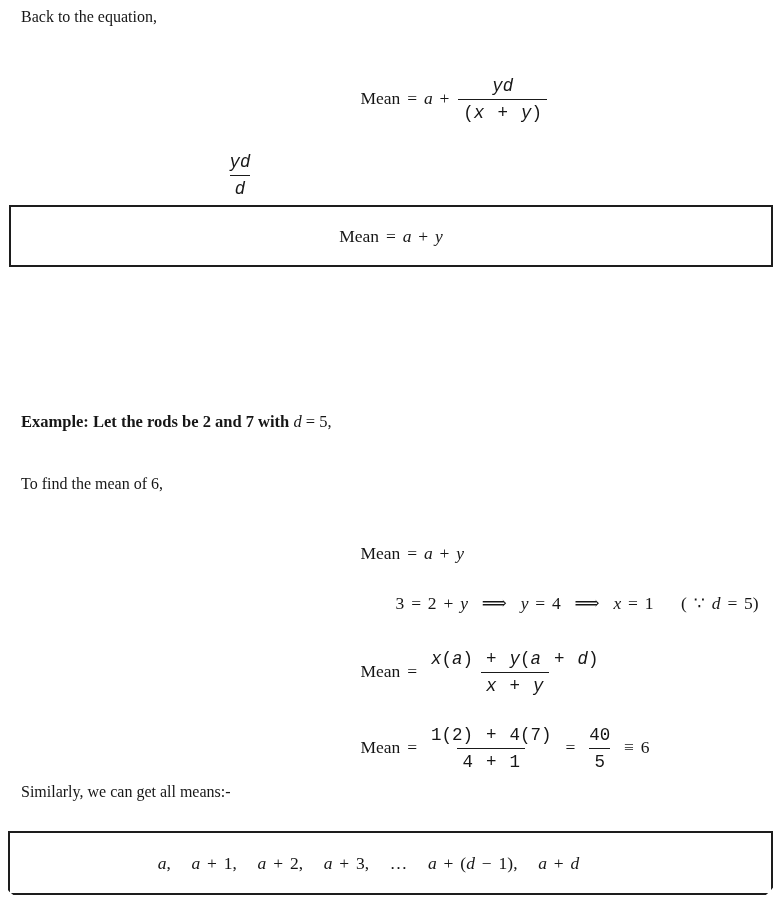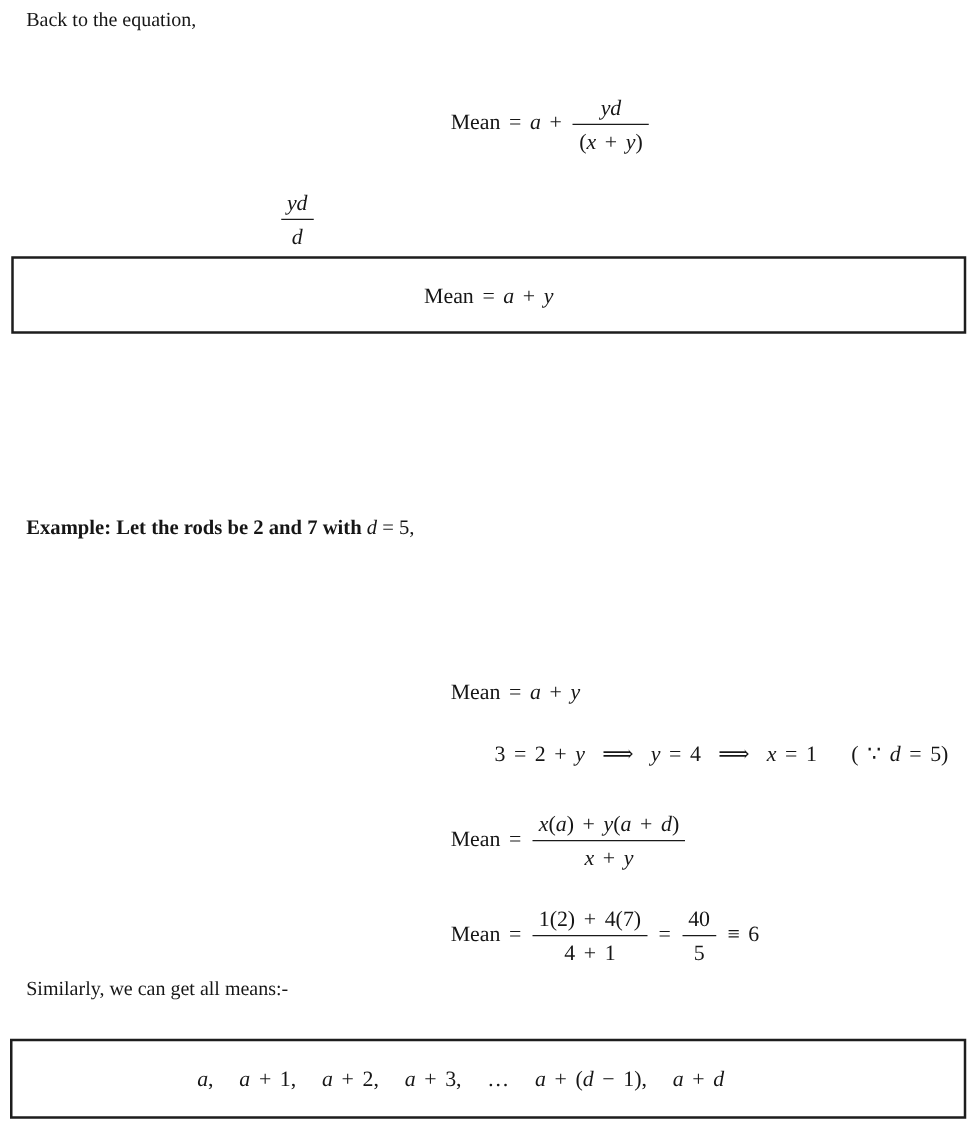--- a/index.html
+++ b/index.html
@@ -3,20 +3,21 @@
 <meta charset="utf-8">
 <style>
   html,body{margin:0;padding:0;background:#ffffff;}
   .page{
     position:relative;
     width:779px;height:901px;
     background:#ffffff;
     color:#161616;
     font-family:"Liberation Serif","DejaVu Serif",serif;
     overflow:hidden;
+    border-radius:32px;
   }
   .line{
     position:absolute;
     font-size:16px;
     line-height:20px;
     white-space:pre-wrap;
   }
   .para{
     position:absolute;
     font-size:16px;
@@ -27,23 +28,25 @@
   .eq{
     position:absolute;
     font-size:17.5px;
     line-height:20px;
     white-space:pre;
     word-spacing:2.5px;
   }
   .frac{
     display:inline-flex;
     flex-direction:column;
+    align-items:center;
     vertical-align:middle;
     margin:0 2px;
     text-align:center;
+    font-family:Liberation Mono, monospace;
   }
   .frac .num{display:block;padding:0 5px 3px;}
   .frac .den{display:block;border-top:1.8px solid #1a1a1a;padding:3px 5px 0;}
   .box{
     position:absolute;
     border:2px solid #1d1d1d;
     background:#ffffff;
     display:flex;
     align-items:center;
     justify-content:center;
@@ -72,20 +75,21 @@
     <span class="frac"><span class="num run"><span class="s-i">yd</span></span><span class="den run"><span class="s-i">d</span></span></span>
   </div>
 
   <div class="box" style="left:9px;top:205px;width:760px;height:58px">
     <span class="inner run"><span>Mean = </span><span class="s-i">a</span><span> + </span><span class="s-i">y</span></span>
   </div>
 
 
   <div class="line" style="left:21px;top:412px;font-size:16.5px"><span class="s-b">Example: Let the rods be 2 and 7 with </span><span class="s-i">d</span><span> = 5,</span></div>
 
+  <div class="line" style="left:21px;top:474px">To find the mean of 6,</div>
 
   <div class="eq" style="left:333px;top:523px">
     <span class="run"><span>Mean = </span><span class="s-i">a</span><span> + </span><span class="s-i">y</span></span>
   </div>
 
   <div class="eq" style="left:368px;top:573px">
     <span class="run"><span>3 = 2 + </span><span class="s-i">y</span><span>  ⟹  </span><span class="s-i">y</span><span> = 4</span><span>  ⟹  </span><span class="s-i">x</span><span> = 1</span><span>    ( ∵ </span><span class="s-i">d</span><span> = 5)</span></span>
   </div>
 
   <div class="eq" style="left:333px;top:629px">

